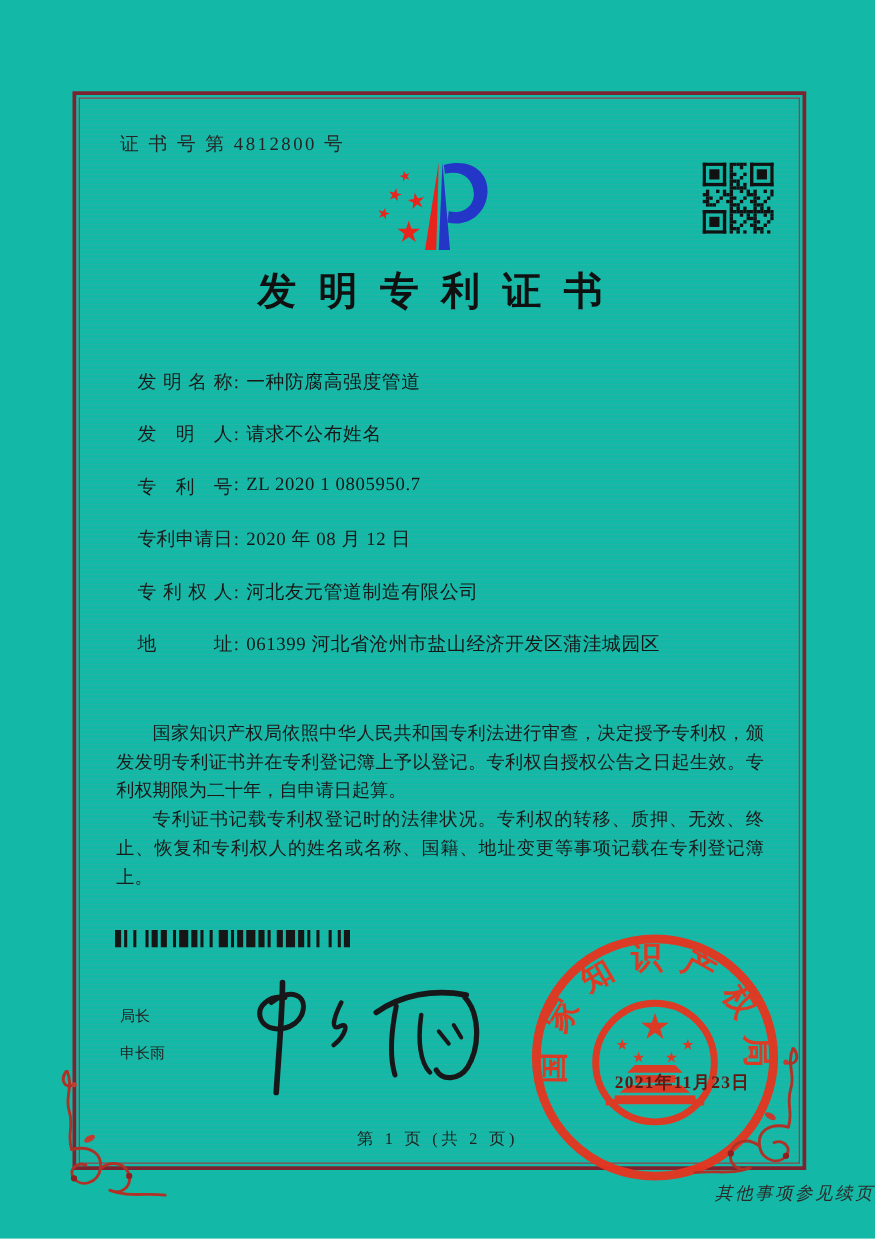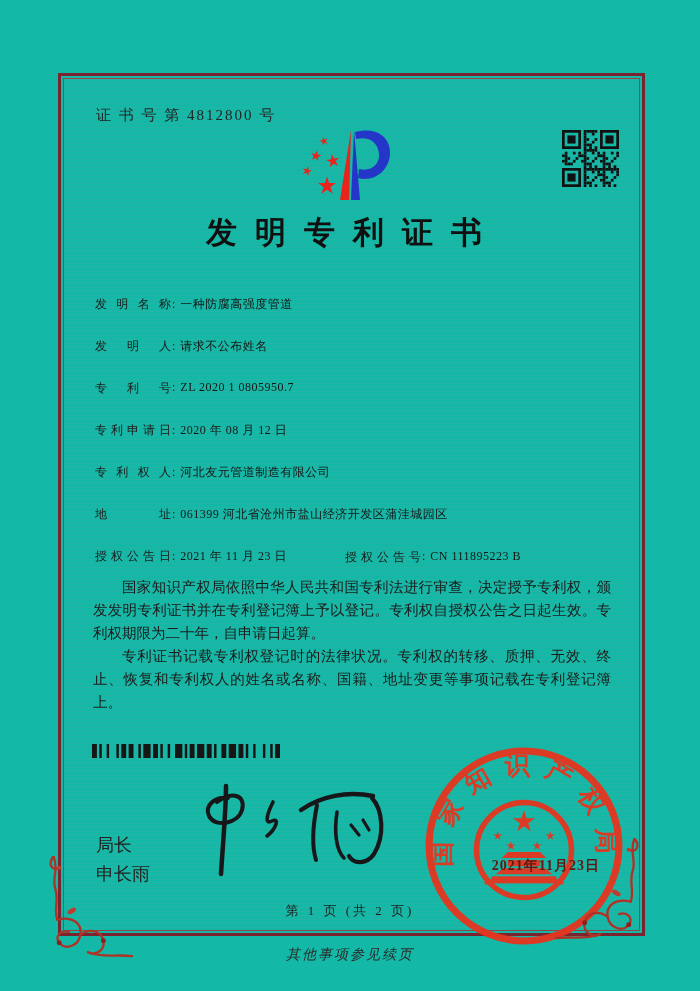--- a/index.html
+++ b/index.html
@@ -19,48 +19,48 @@
   }
   .cert-number{
     position:absolute;left:96px;top:106px;font-size:15px;letter-spacing:2px;color:#242424;
   }
   .logo{position:absolute;left:283px;top:116px;width:140px;height:92px;}
   .qr{position:absolute;left:562px;top:130px;width:57px;height:57px;}
   .title{
     position:absolute;left:0;top:212px;width:100%;text-align:center;
     font-size:31px;font-weight:700;letter-spacing:18px;padding-left:6px;box-sizing:border-box;color:#101010;
   }
-  .frow{position:absolute;left:95px;width:540px;height:22px;font-size:12px;white-space:nowrap;}
+  .frow{position:absolute;left:110px;width:540px;height:22px;font-size:15px;white-space:nowrap;}
   .fpair{display:inline-block;}
   .fpair.first{width:247px;}
   .flabel{
     display:inline-block;width:76px;text-align:justify;text-align-last:justify;
     vertical-align:top;color:#1b1b1b;
   }
   .fcolon{display:inline-block;margin:0 2px 0 1px;}
   .fvalue{letter-spacing:0.5px;color:#161616;}
   .paras{
     position:absolute;left:93px;top:576px;width:518px;
     font-size:14.5px;line-height:23px;text-align:justify;color:#1a1a1a;
   }
   .paras p{margin:0;text-indent:2em;}
   .barcode{position:absolute;left:92px;top:744px;width:188px;height:14px;}
-  .signer{position:absolute;left:96px;top:799px;font-size:18px;line-height:29px;color:#222;margin-top:32px;}
+  .signer{position:absolute;left:96px;top:799px;font-size:12px;line-height:29px;color:#222;}
   .signature{position:absolute;left:175px;top:780px;width:240px;height:102px;}
   .seal{position:absolute;left:421px;top:743px;width:206px;height:206px;opacity:0.94;}
   .seal-date{
     position:absolute;left:448px;top:857px;width:152px;text-align:right;z-index:6;
     font-size:14px;font-weight:700;letter-spacing:1px;color:#5f1812;
   }
   .page-num{
     position:absolute;left:0;top:902px;width:100%;text-align:center;
     font-size:13px;letter-spacing:3px;color:#1f1f1f;
   }
   .cont-note{
-    position:absolute;left:0;top:946px;width:100%;text-align:center;
+    position:absolute;left:0;top:946px;width:100%;text-align:right;
     font-size:14px;letter-spacing:2px;color:#2a2a2a;font-style:italic;
   }
   .flourish{position:absolute;width:96px;height:108px;z-index:4;}
   .flourish.left{left:40px;top:856px;}
   .flourish.right{left:552px;top:838px;transform:scaleX(-1);}
   svg{display:block;}
 </style>
 </head>
 <body>
 
@@ -261,30 +261,20 @@
     <span class="fvalue">2020 年 08 月 12 日</span>
   </div>
   <div class="frow" style="top:464px">
     <span class="flabel">专利权人</span><span class="fcolon">:</span>
     <span class="fvalue">河北友元管道制造有限公司</span>
   </div>
   <div class="frow" style="top:506px">
     <span class="flabel">地址</span><span class="fcolon">:</span>
     <span class="fvalue">061399 河北省沧州市盐山经济开发区蒲洼城园区</span>
   </div>
-  <div class="frow" style="top:548px">
-    <span class="fpair first">
-      <span class="flabel">授权公告日</span><span class="fcolon">:</span>
-      <span class="fvalue">2021 年 11 月 23 日</span>
-    </span>
-    <span class="fpair">
-      <span class="flabel">授权公告号</span><span class="fcolon">:</span>
-      <span class="fvalue">CN 111895223 B</span>
-    </span>
-  </div>
 
   <div class="paras">
     <p>国家知识产权局依照中华人民共和国专利法进行审查，决定授予专利权，颁发发明专利证书并在专利登记簿上予以登记。专利权自授权公告之日起生效。专利权期限为二十年，自申请日起算。</p>
     <p>专利证书记载专利权登记时的法律状况。专利权的转移、质押、无效、终止、恢复和专利权人的姓名或名称、国籍、地址变更等事项记载在专利登记簿上。</p>
   </div>
 
   <svg class="barcode" id="bcsvg" preserveAspectRatio="none" fill="#161616" viewBox="0 0 103.94999999999997 14">
       <rect x="0" y="0" width="2.7" height="14"></rect>
       <rect x="4.050000000000001" y="0" width="1.35" height="14"></rect>
       <rect x="8.100000000000001" y="0" width="1.35" height="14"></rect>

